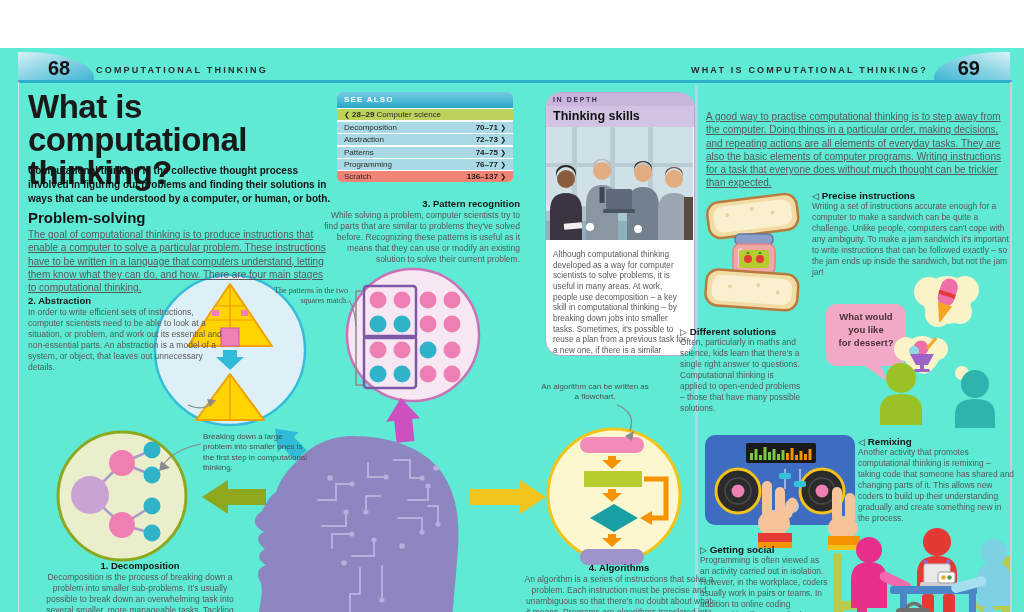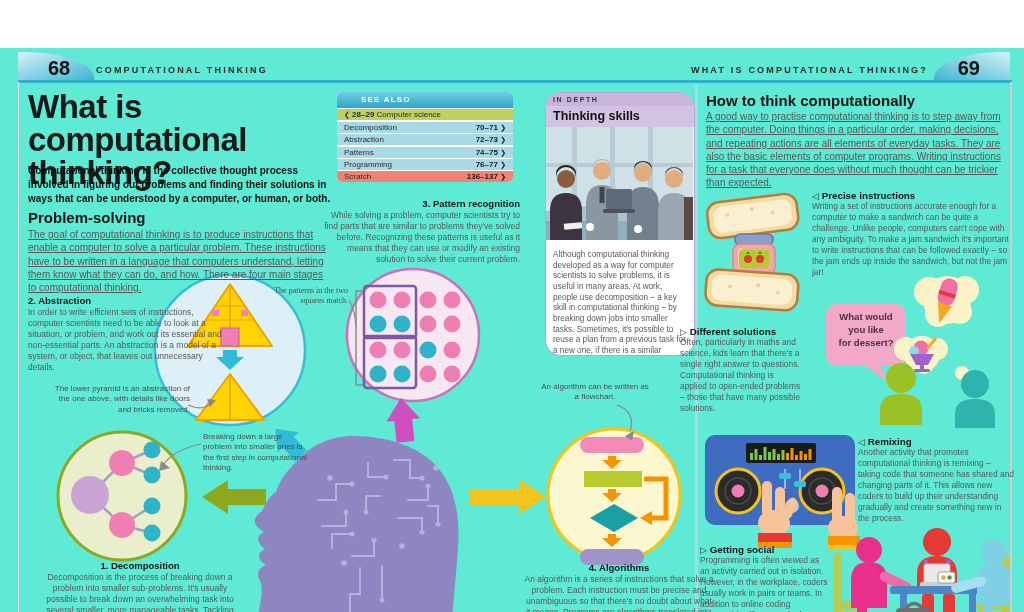--- a/index.html
+++ b/index.html
@@ -28,21 +28,21 @@
   .stage-h{font-size:9.5px;font-weight:bold;color:#161616;margin-bottom:1px;}
   .stage-b{font-size:8.5px;line-height:1.3;color:#58585a;}
   .caption{font-size:8px;line-height:1.3;color:#4d4d4f;}
   .sec-h{font-size:9.8px;font-weight:bold;color:#161616;}
   .sec-h .marker{font-size:9px;color:#333;}
   .sec-b{font-size:8.4px;line-height:1.31;color:#58585a;}
   .t-right{text-align:right;} .t-center{text-align:center;}
   
   .seealso{position:absolute;left:337px;top:44px;width:176px;border-radius:5px;overflow:hidden;background:#fff;}
   .sa-head{height:16px;background:linear-gradient(180deg,#74cce2 0%,#2aa6c6 100%);
-           color:#fff;font-size:8px;font-weight:bold;letter-spacing:1.2px;line-height:16px;padding-left:24px;}
+           color:#fff;font-size:8px;font-weight:bold;letter-spacing:1.2px;line-height:16px;padding-left:7px;}
   .sa-row{height:11px;margin-top:1.4px;font-size:8px;line-height:11px;display:flex;
           justify-content:space-between;padding:0 7px;color:#2b2b2b;}
   .sa-row.blue{background:#a9d9e4;} .sa-row.green{background:#bdd25c;} .sa-row.red{background:#f18374;}
   .sa-pages{font-weight:bold;color:#1d1d1f;}
   .sa-arrow{font-size:7px;}
   
   .indepth{position:absolute;left:545px;top:44px;width:150px;height:264px;border:1.5px solid #b9a6d3;
            border-radius:16px;overflow:hidden;background:#fff;box-sizing:border-box;}
   .id-tag{height:13px;background:#c9b4da;color:#3a2a55;font-size:7px;font-weight:bold;
           letter-spacing:1.6px;line-height:13px;padding-left:7px;}
@@ -428,39 +428,37 @@
         <circle cx="92" cy="102" r="4" fill="#ffffff"></circle>
       <rect x="18" y="96" width="18" height="6" fill="#f0f0f0" transform="rotate(-5 27 99)"></rect>
     </svg>
     <div class="id-caption">Although computational thinking developed as a way for computer scientists to solve problems, it is useful in many areas. At work, people use decomposition – a key skill in computational thinking – by breaking down jobs into smaller tasks. Sometimes, it's possible to reuse a plan from a previous task for a new one, if there is a similar pattern to the work.</div>
   </div>
 
   <div class="abs" style="left:28px;top:247px;width:196px;">
     <div class="stage-h">2. Abstraction</div>
     <div class="stage-b">In order to write efficient sets of instructions, computer scientists need to be able to look at a situation, or problem, and work out its essential and non-essential parts. An abstraction is a model of a system, or object, that leaves out unnecessary details.</div>
   </div>
-  <div class="abs caption t-right" style="left:44px;top:336px;width:146px;">The lower pyramid is an abstraction of the one above, with details like doors and bricks removed.</div>
   <div class="abs caption" style="left:203px;top:384px;width:106px;">Breaking down a large problem into smaller ones is the first step in computational thinking.</div>
   <div class="abs caption t-right" style="left:264px;top:238px;width:84px;font-family:Liberation Serif, serif;">The patterns in the two squares match.</div>
   <div class="abs caption t-center" style="left:541px;top:334px;width:108px;">An algorithm can be written as a flowchart.</div>
 
   <div class="abs t-right" style="left:322px;top:150px;width:198px;">
     <div class="stage-h">3. Pattern recognition</div>
     <div class="stage-b">While solving a problem, computer scientists try to find parts that are similar to problems they've solved before. Recognizing these patterns is useful as it means that they can use or modify an existing solution to solve their current problem.</div>
   </div>
   <div class="abs t-center" style="left:42px;top:512px;width:196px;">
     <div class="stage-h">1. Decomposition</div>
     <div class="stage-b">Decomposition is the process of breaking down a problem into smaller sub-problems. It's usually possible to break down an overwhelming task into several smaller, more manageable tasks. Tackling each of these one-by-one gets the original problem solved.</div>
   </div>
   <div class="abs t-center" style="left:524px;top:514px;width:190px;">
     <div class="stage-h">4. Algorithms</div>
     <div class="stage-b">An algorithm is a series of instructions that solve a problem. Each instruction must be precise and unambiguous so that there's no doubt about what it means. Programs are algorithms translated into programming languages.</div>
   </div>
 
-  <div class="abs h2" style="left:706px;top:44px;">How to think computationally</div>
   <div class="abs body" style="left:706px;top:62px;width:300px;">A good way to practise computational thinking is to step away from the computer. Doing things in a particular order, making decisions, and repeating actions are all elements of everyday tasks. They are also the basic elements of computer programs. Writing instructions for a task that everyone does without much thought can be trickier than expected.</div>
 
   <div class="abs" style="left:812px;top:142px;width:202px;">
     <div class="sec-h"><span class="marker">◁</span>
       <span>Precise instructions</span></div>
     <div class="sec-b">Writing a set of instructions accurate enough for a computer to make a sandwich can be quite a challenge. Unlike people, computers can't cope with any ambiguity. To make a jam sandwich it's important to write instructions that can be followed exactly – so the jam ends up inside the sandwich, but not the jam jar!</div>
   </div>
 
   <div class="abs" style="left:680px;top:278px;width:122px;">
     <div class="sec-h"><span class="marker">▷</span>

